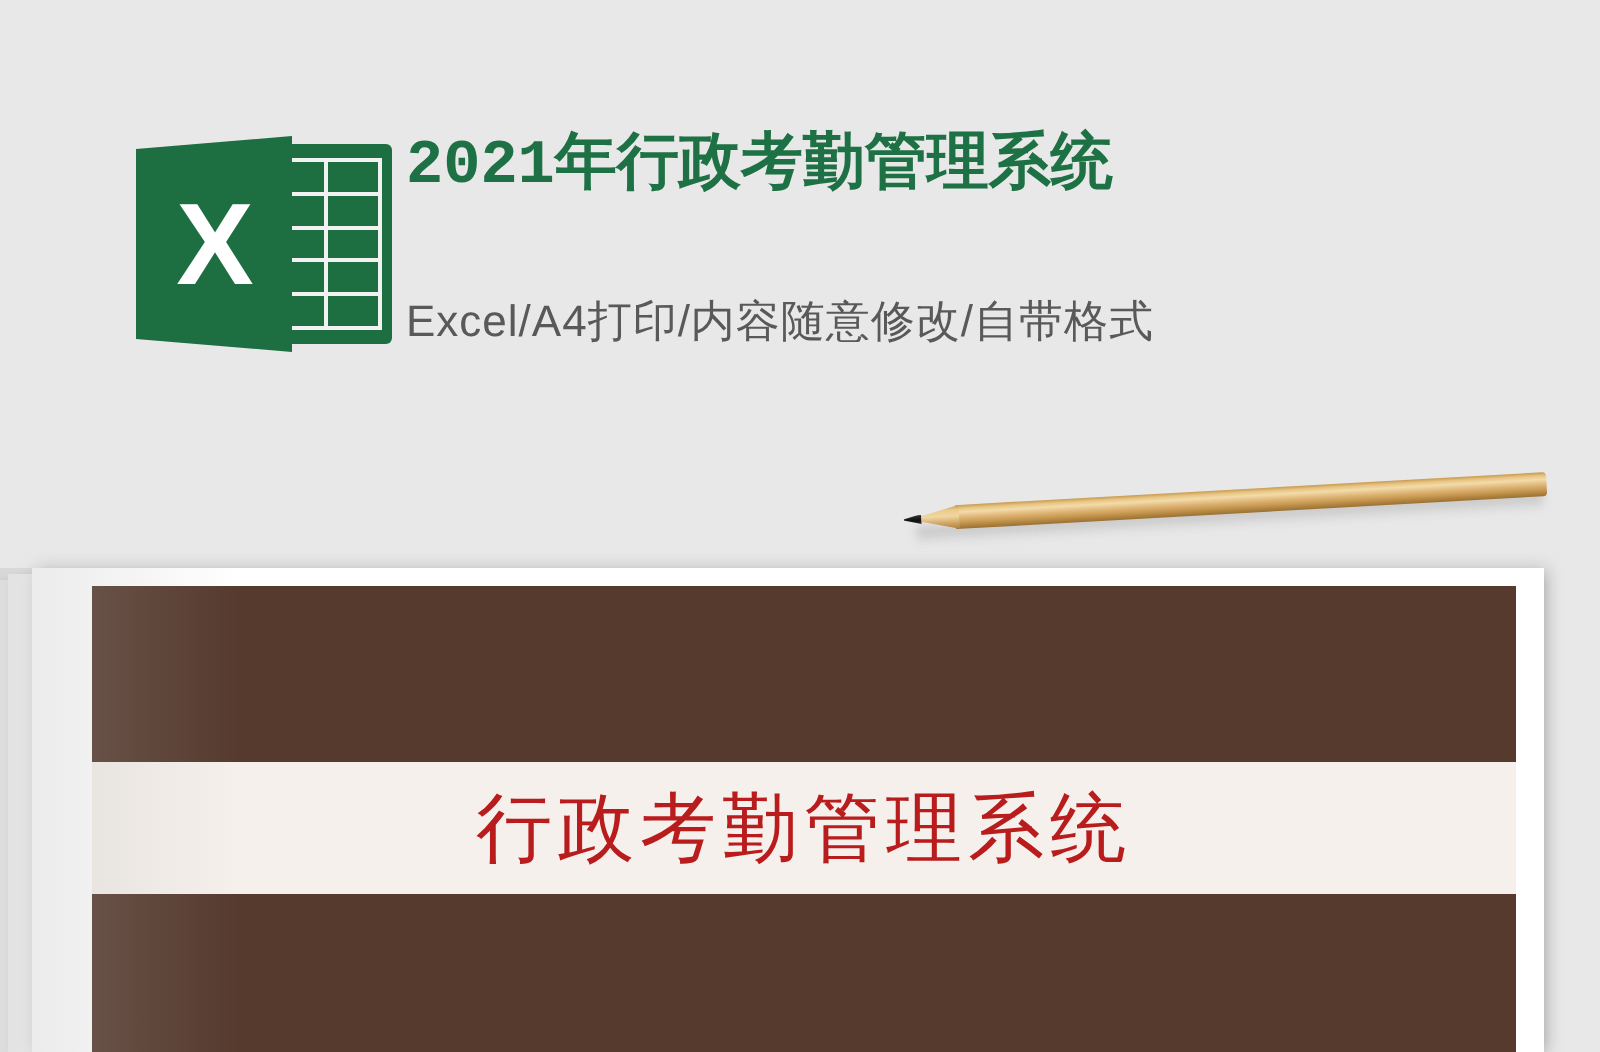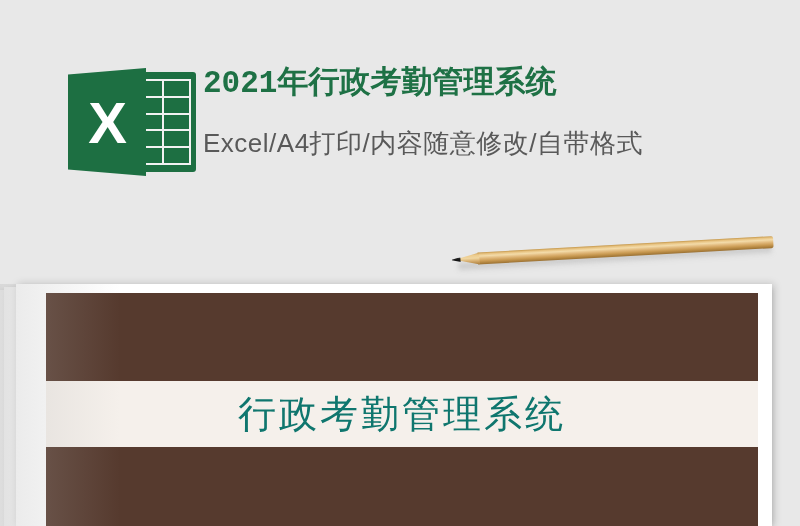--- a/index.html
+++ b/index.html
@@ -62,23 +62,23 @@
   #promo-title{
     color:#1e7145;
     font-size:31px; font-weight:bold;
     line-height:44px;
     letter-spacing:0px;
     white-space:nowrap;
     font-family:Liberation Mono, monospace;
   }
   #promo-subtitle{
     color:#595959;
-    font-size:26px; font-weight:500;
+    font-size:22px; font-weight:500;
     line-height:42px;
-    margin-top:16px;
+    margin-top:34px;
     white-space:nowrap;
     letter-spacing:0.5px;
   }
 
   
   #pencil{
     position:absolute; left:452px; top:247px; width:322px; height:34px;
     transform:rotate(-3.2deg);
     transform-origin:left center;
   }
@@ -128,21 +128,21 @@
   .doc-page{
     position:relative; width:712px; height:233px; overflow:hidden;
   }
   .band-brown{ width:100%; background:#563a2e; }
   .band-top{ height:88px; }
   .band-cream{
     width:100%; height:66px; background:#f5f0eb;
     display:flex; align-items:center; justify-content:center;
   }
   .doc-title{
-    color:#0f766e;
+    color:#b91c1c;
     font-family:"Liberation Serif", serif;
     font-size:38px; font-weight:normal;
     letter-spacing:3px;
   }
   .band-bottom{ height:79px; }
 
   
   #doc-vignette{
     position:absolute; left:0; top:284px; width:120px; height:242px;
     background:linear-gradient(to right, rgba(180,180,180,.30), rgba(255,255,255,0));

